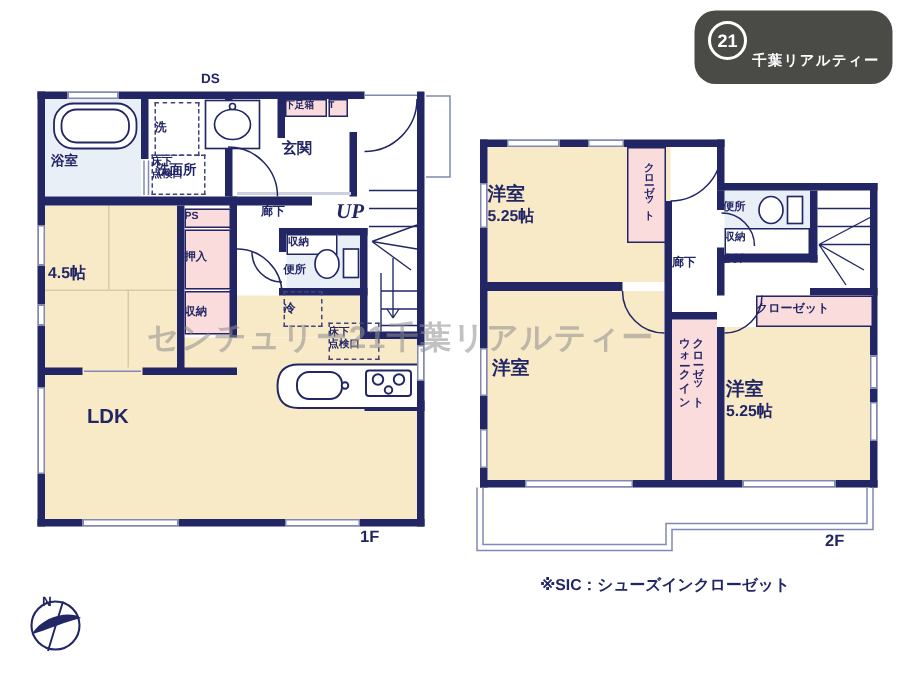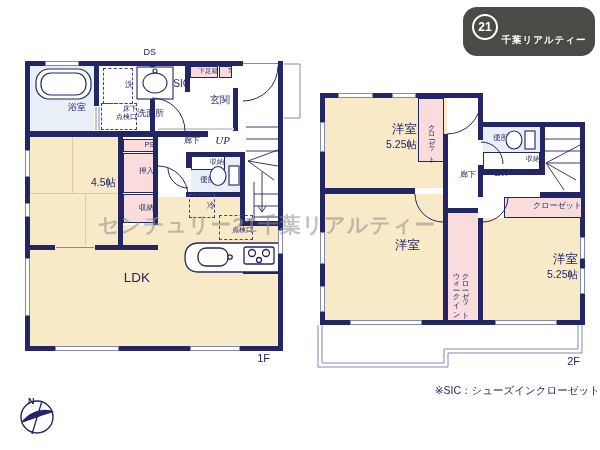--- a/index.html
+++ b/index.html
@@ -2,21 +2,21 @@
 <html><head>
 <meta charset="utf-8">
 <style>
   html,body{margin:0;padding:0;background:#fff}
   #canvas{position:relative;width:600px;height:450px;background:#fff;
     font-family:"Liberation Sans","DejaVu Sans",sans-serif;overflow:hidden}
   .w{position:absolute;background:#222665}
   .fill{position:absolute}
   .box{position:absolute;border:1px solid #222665;box-sizing:border-box}
   .dash{position:absolute;border:1px dashed #40457e;box-sizing:border-box;background:transparent}
-  .lbl{position:absolute;color:#222665;font-weight:normal;text-align:right;
+  .lbl{position:absolute;color:#222665;font-weight:bold;text-align:left;
     white-space:pre-line;line-height:1.2}
   .win{position:absolute;background:#fff;border:1px solid #8189b3;box-sizing:border-box}
   .vrl{writing-mode:vertical-rl}
   .vlr{writing-mode:vertical-lr}
   .it{font-style:italic;font-family:"Liberation Serif","DejaVu Serif",serif}
   .tat{position:absolute;background:#dcc9a2}
   #wm{position:absolute;left:98px;top:211px;font-size:21px;letter-spacing:1px;
     color:#8f8f8f;opacity:.55;font-weight:bold;z-index:60;pointer-events:none;white-space:nowrap}
   #overlay{position:absolute;left:0;top:0;z-index:40;pointer-events:none}
   #logo{position:absolute;left:463px;top:7px;width:132px;height:49px;background:#4a4a47;border-radius:14px;z-index:70}
@@ -115,21 +115,21 @@
   <div class="lbl" style="left:34px;top:102px;width:52px;font-size:9px">浴室</div>
   <div class="lbl" style="left:103px;top:80px;width:30px;font-size:8px">洗</div>
   <div class="lbl" style="left:101px;top:105px;width:36px;font-size:7px">床下
 点検口</div>
   <div class="lbl" style="left:104px;top:108px;width:60px;font-size:9px">洗面所</div>
   <div class="lbl" style="left:150px;top:78px;width:40px;font-size:10px">SIC</div>
   <div class="lbl" style="left:190px;top:67px;width:28px;font-size:6.5px">下足箱</div>
   <div class="lbl" style="left:219px;top:67px;width:13px;font-size:6.5px">T</div>
   <div class="lbl" style="left:188px;top:94px;width:42px;font-size:10px">玄関</div>
   <div class="lbl" style="left:174px;top:136px;width:26px;font-size:8px">廊下</div>
-  <div class="lbl it" style="left:202px;top:134px;width:28px;font-size:11px">UP</div>
+  <div class="lbl it" style="left:224px;top:134px;width:28px;font-size:14px">UP</div>
   <div class="lbl" style="left:123px;top:141px;width:31px;font-size:7px">PS</div>
   <div class="lbl" style="left:123px;top:166px;width:31px;font-size:7.5px">押入</div>
   <div class="lbl" style="left:123px;top:203px;width:31px;font-size:7.5px">収納</div>
   <div class="lbl" style="left:32px;top:176px;width:84px;font-size:10.5px">4.5帖</div>
   <div class="lbl" style="left:192px;top:158px;width:32px;font-size:7px">収納</div>
   <div class="lbl" style="left:189px;top:175px;width:26px;font-size:7.5px">便所</div>
   <div class="lbl" style="left:189px;top:201px;width:26px;font-size:8px">冷</div>
   <div class="lbl" style="left:219px;top:218px;width:34px;font-size:7px">床下
 点検口</div>
   <div class="lbl" style="left:58px;top:270px;width:92px;font-size:13.5px">LDK</div>

